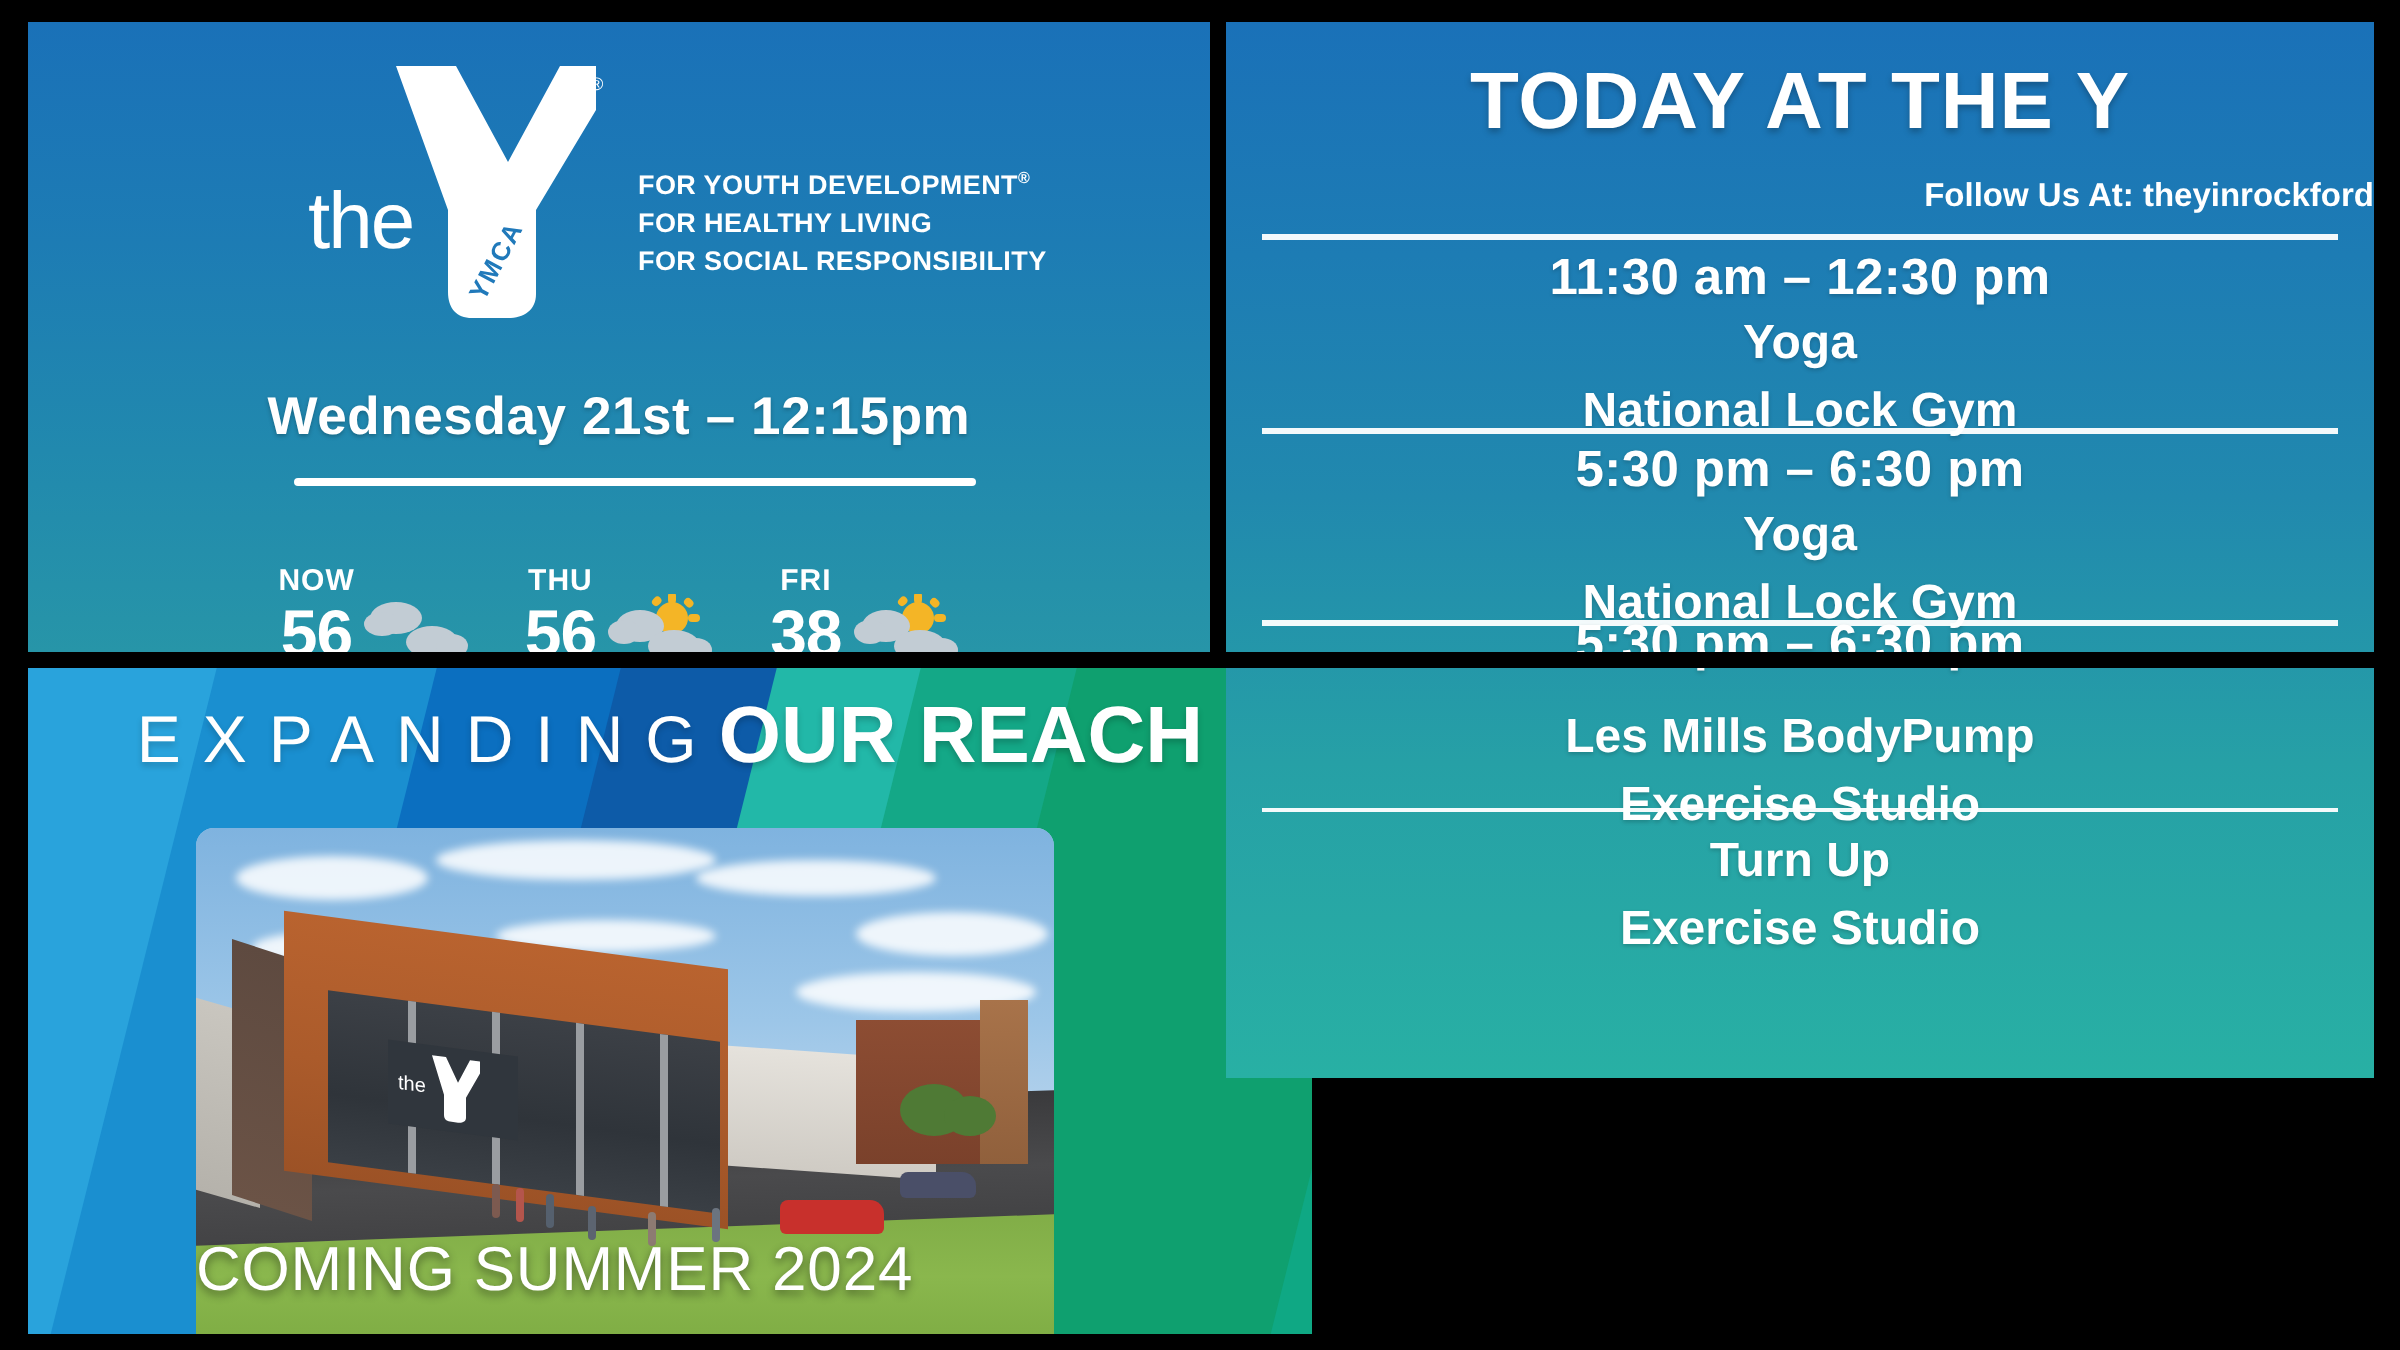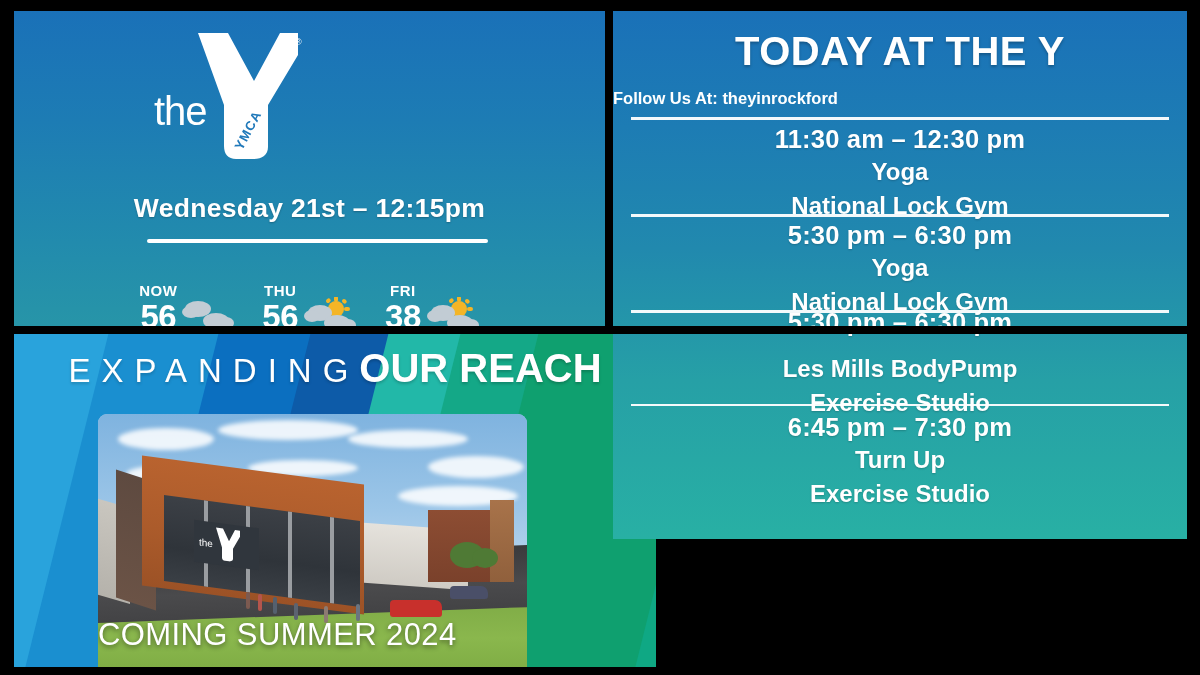--- a/index.html
+++ b/index.html
@@ -99,21 +99,21 @@
   
   #panel-schedule{
     left:613px;top:11px;width:574px;height:528px;
     background:linear-gradient(180deg,#1a71b8 0%,#1d7cb4 22%,#2189ae 45%,#26a0a6 70%,#28b0a4 100%);
   }
   .seam{position:absolute;left:613px;top:326px;width:574px;height:8px;background:#000;}
 
   .sched-title{position:absolute;left:0;top:18px;width:100%;text-align:center;
         color:#fff;font-size:40px;font-weight:bold;letter-spacing:.5px;
         text-shadow:0 2px 3px rgba(0,0,0,.25);}
-  .sched-follow{position:absolute;left:0;top:78px;width:100%;text-align:left;
+  .sched-follow{position:absolute;left:0;top:78px;width:100%;text-align:right;
         color:#fff;font-size:16.5px;font-weight:bold;}
 
   .rule{position:absolute;left:18px;width:538px;height:3px;background:#fff;opacity:.95;}
 
   .event{position:absolute;left:0;width:100%;text-align:center;color:#fff;}
   .ev-time{font-size:25.5px;font-weight:bold;letter-spacing:.2px;
            text-shadow:0 1px 2px rgba(0,0,0,.2);}
   .ev-name{font-size:24px;font-weight:bold;margin-top:4px;
            text-shadow:0 1px 2px rgba(0,0,0,.2);}
   .ev-loc{font-size:24px;font-weight:bold;margin-top:6px;
@@ -129,20 +129,25 @@
     <div class="logo-row">
       <div class="logo-mark">
         <div class="logo-the">the</div>
         <svg class="ysvg" width="108" height="134" viewBox="0 0 108 134">
           <path d="M4 4 L34 4 L60 52 L86 4 L104 4 L104 26 L74 76 L74 118 C74 126 68 130 60 130 L42 130 C34 130 30 125 30 117 L30 76 Z" fill="#ffffff"></path>
           <text x="48" y="122" fill="#2079ba" font-family="'Liberation Sans',sans-serif" font-size="13" font-weight="bold" letter-spacing="1" transform="rotate(-62 48 122)">YMCA</text>
         </svg>
         <div class="logo-reg">®</div>
       </div>
 
+      <div class="tagline">
+        <div><span>FOR YOUTH DEVELOPMENT</span><span class="reg">®</span></div>
+        <div>FOR HEALTHY LIVING</div>
+        <div>FOR SOCIAL RESPONSIBILITY</div>
+      </div>
     </div>
 
     <div class="datetime">Wednesday 21st – 12:15pm</div>
     <div class="date-rule"></div>
 
     <div class="wx-row">
 
       <div class="wx-item">
         <div class="wx-txt">
           <div class="wx-day">NOW</div>
@@ -292,21 +297,20 @@
 
     <div class="event" style="top:297px;">
       <div class="ev-time">5:30 pm – 6:30 pm</div>
       <div class="ev-name" style="margin-top:18px;">Les Mills BodyPump</div>
       <div class="ev-loc">Exercise Studio</div>
     </div>
 
     <div class="rule" style="top:393px;height:2px;"></div>
 
     <div class="event" style="top:402px;">
-      <div class="ev-time">6:45 pm – 7:30 pm</div>
       <div class="ev-name">Turn Up</div>
       <div class="ev-loc">Exercise Studio</div>
     </div>
   </div>
 
   <div class="seam"></div>
 
 </div>
 
 </body></html>

